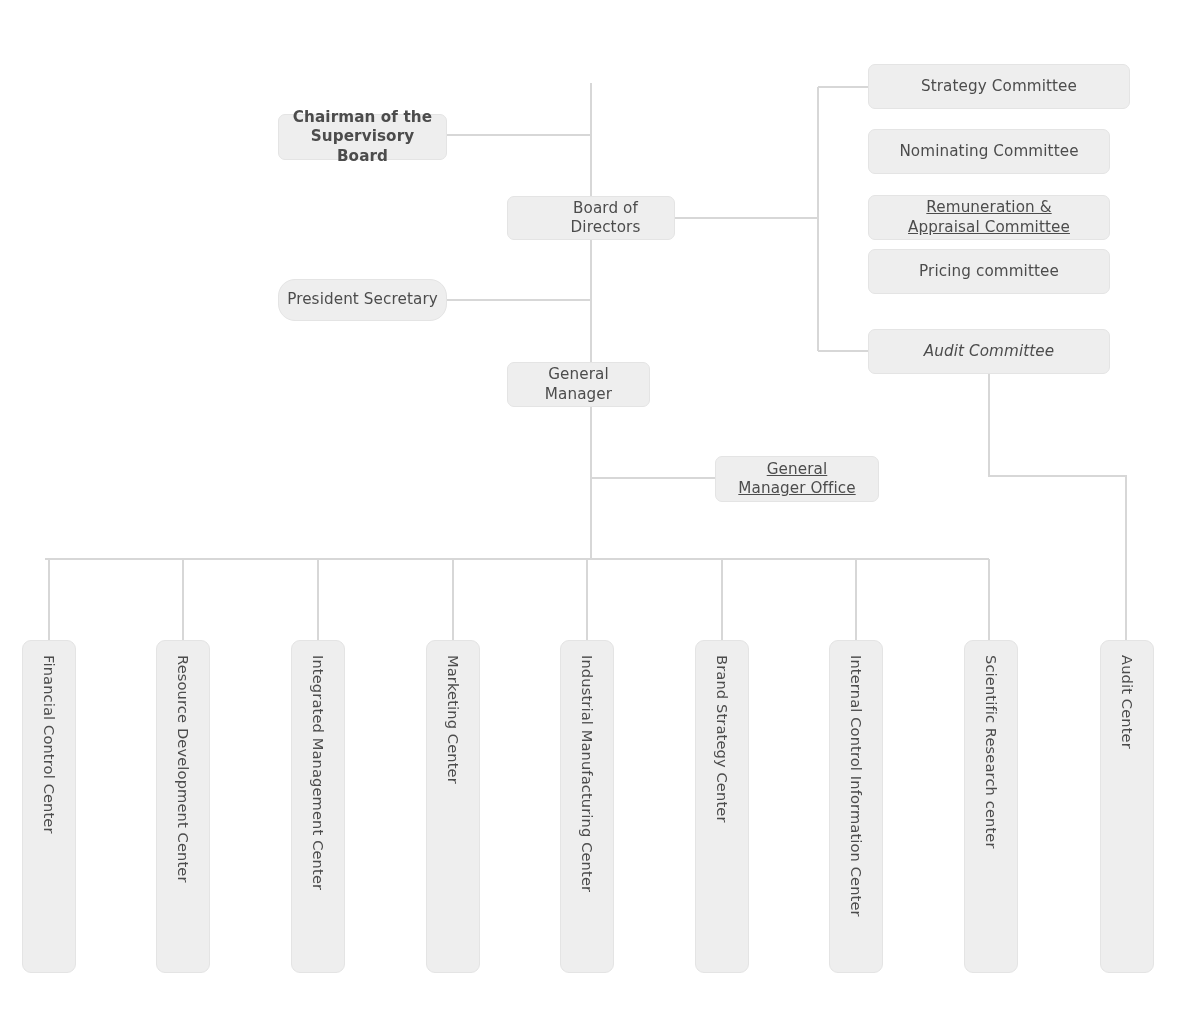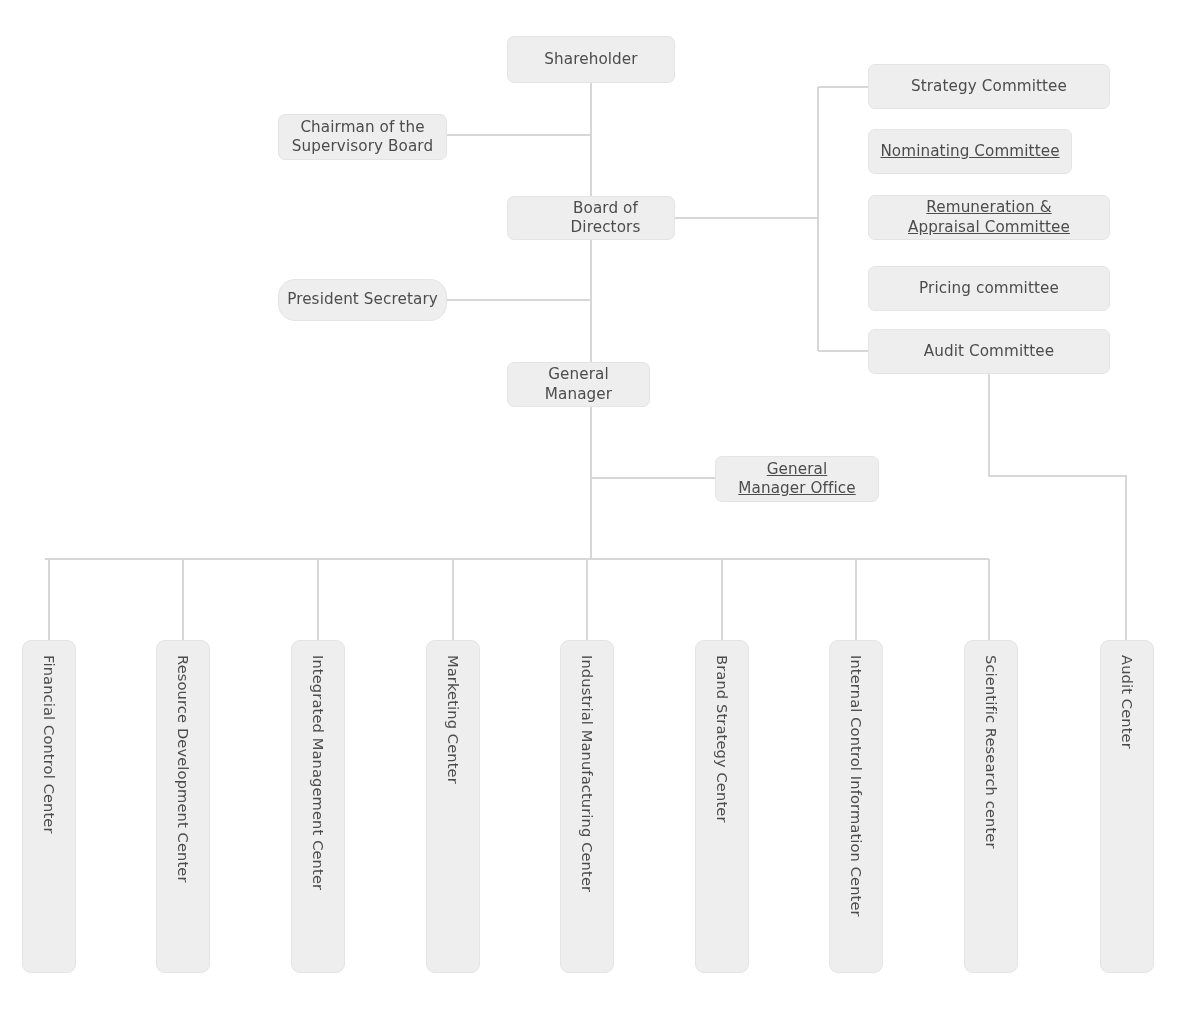--- a/index.html
+++ b/index.html
@@ -99,36 +99,35 @@
     <line x1="49" y1="559" x2="49" y2="640"></line>
     <line x1="183" y1="559" x2="183" y2="640"></line>
     <line x1="318" y1="559" x2="318" y2="640"></line>
     <line x1="453" y1="559" x2="453" y2="640"></line>
     <line x1="587" y1="559" x2="587" y2="640"></line>
     <line x1="722" y1="559" x2="722" y2="640"></line>
     <line x1="856" y1="559" x2="856" y2="640"></line>
     <line x1="989" y1="559" x2="989" y2="640"></line>
   </svg>
 
-  <div class="node" style="left: 507px; top: 36px; width: 168px; height: 47px;">Shareholder</div>
-  <div class="node" style="left: 278px; top: 114px; width: 169px; height: 46px;">Chairman of the
+  <div class="node" style="left: 278px; top: 114px; width: 169px; height: 46px; font-weight: bold;">Chairman of the
 Supervisory Board</div>
   <div class="node" style="left: 507px; top: 196px; width: 168px; height: 44px; padding-left: 37px;">Board of Directors</div>
   <div class="node" style="left: 278px; top: 279px; width: 169px; height: 42px; border-radius: 17px;">President Secretary</div>
   <div class="node" style="left: 507px; top: 362px; width: 143px; height: 45px;">General Manager</div>
   <div class="node" style="left: 715px; top: 456px; width: 164px; height: 46px; text-decoration: underline;">General
 Manager Office</div>
 
   <div id="committee-layer">
-      <div class="node" style="left: 868px; top: 64px; width: 242px; height: 45px;">Strategy Committee</div>
-      <div class="node" style="left: 868px; top: 129px; width: 204px; height: 45px; text-decoration: underline;">Nominating Committee</div>
+      <div class="node" style="left: 868px; top: 64px; width: 262px; height: 45px;">Strategy Committee</div>
+      <div class="node" style="left: 868px; top: 129px; width: 242px; height: 45px;">Nominating Committee</div>
       <div class="node" style="left: 868px; top: 195px; width: 242px; height: 45px; text-decoration: underline;">Remuneration &amp;
 Appraisal Committee</div>
-      <div class="node" style="left: 868px; top: 266px; width: 242px; height: 45px;">Pricing committee</div>
-      <div class="node" style="left: 868px; top: 329px; width: 242px; height: 45px;">Audit Committee</div>
+      <div class="node" style="left: 868px; top: 249px; width: 242px; height: 45px;">Pricing committee</div>
+      <div class="node" style="left: 868px; top: 329px; width: 242px; height: 45px; font-style: italic;">Audit Committee</div>
     </div>
 
   <div id="department-layer">
       <div class="node dept" style="left: 22px; top: 640px; width: 54px; height: 333px;">
         <span class="vtext">Financial Control Center</span>
       </div>
       <div class="node dept" style="left: 156px; top: 640px; width: 54px; height: 333px;">
         <span class="vtext">Resource Development Center</span>
       </div>
       <div class="node dept" style="left: 291px; top: 640px; width: 54px; height: 333px;">

